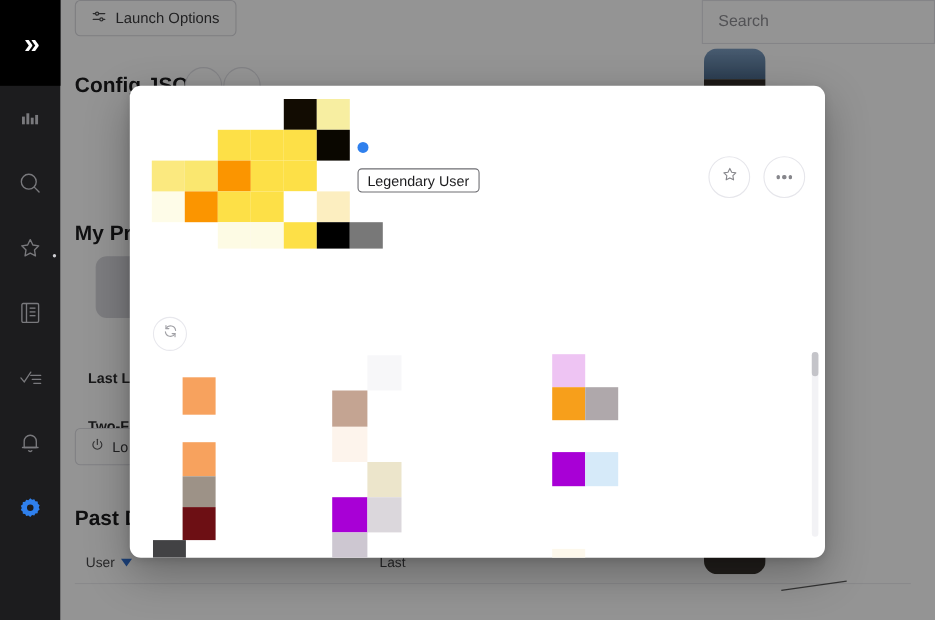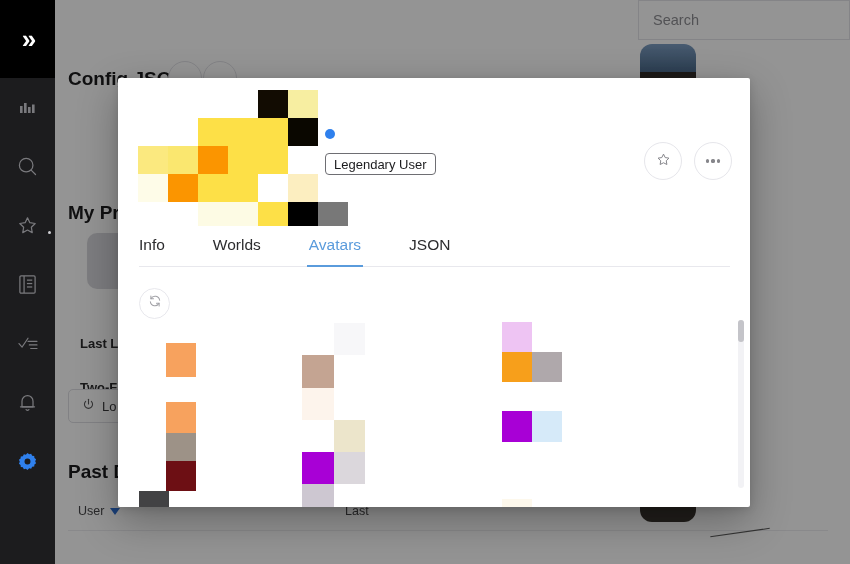--- a/index.html
+++ b/index.html
@@ -188,21 +188,21 @@
     background: #5a5a5a;
     transform: rotate(-8deg);
   }
 
   
   .modal {
     position: absolute;
     left: 118px; top: 78px;
     width: 632px; height: 429px;
     background: #ffffff;
-    border-radius: 2px;
+    border-radius: 10px;
     box-shadow: 0 14px 40px rgba(0,0,0,0.30), 0 2px 8px rgba(0,0,0,0.12);
     z-index: 80;
     overflow: hidden;
   }
 
   
   .pixhero {
     position: absolute;
     left: 20px; top: 12px;
     width: 192px; height: 136px;
@@ -356,20 +356,31 @@
 </style>
 </head>
 <body>
 
 <div id="root">
 
   <div class="bg-page">
 
     <div class="bg-main">
 
+      <div class="btn-launch">
+        <span>
+          <svg width="14" height="14" viewBox="0 0 16 16" fill="none" stroke="#4a4a4c" stroke-width="1.3" stroke-linecap="round">
+            <line x1="2" y1="5" x2="14" y2="5"></line>
+              <line x1="2" y1="11" x2="14" y2="11"></line>
+            <circle cx="6" cy="5" r="1.6" fill="#fff"></circle>
+              <circle cx="10.5" cy="11" r="1.6" fill="#fff"></circle>
+          </svg>
+        </span>
+        <span>Launch Options</span>
+      </div>
 
       <div class="search-box">
         <span>Search</span>
       </div>
 
       <div class="bg-h1" style="left:13px; top:68px;">Config JSON</div>
       <div class="bg-circle-btn" style="left:113px; top:61px;"></div>
       <div class="bg-circle-btn" style="left:148px; top:61px;"></div>
 
       <div class="bg-h1" style="left:13px; top:202px;">My Pro</div>
@@ -535,26 +546,20 @@
       </div>
       <div class="round-btn">
         <span class="dots">
           <span></span>
             <span></span>
             <span></span>
         </span>
       </div>
     </div>
 
-    <div class="tabs">
-      <div class="tab">Info</div>
-      <div class="tab">Worlds</div>
-      <div class="tab active">Avatars</div>
-      <div class="tab">JSON</div>
-    </div>
 
     <div class="ctrl-row">
       <div class="refresh-btn">
         <span>
           <svg width="14" height="14" viewBox="0 0 16 16" fill="none" stroke="#a1a1a6" stroke-width="1.2" stroke-linecap="round">
             <path d="M13.3 7.2A5.3 5.3 0 0 0 3.4 5.3"></path>
             <path d="M2.7 8.8a5.3 5.3 0 0 0 9.9 1.9"></path>
             <polyline points="3.3,2.2 3.3,5.4 6.3,5.4"></polyline>
             <polyline points="12.7,13.8 12.7,10.6 9.7,10.6"></polyline>
           </svg>

